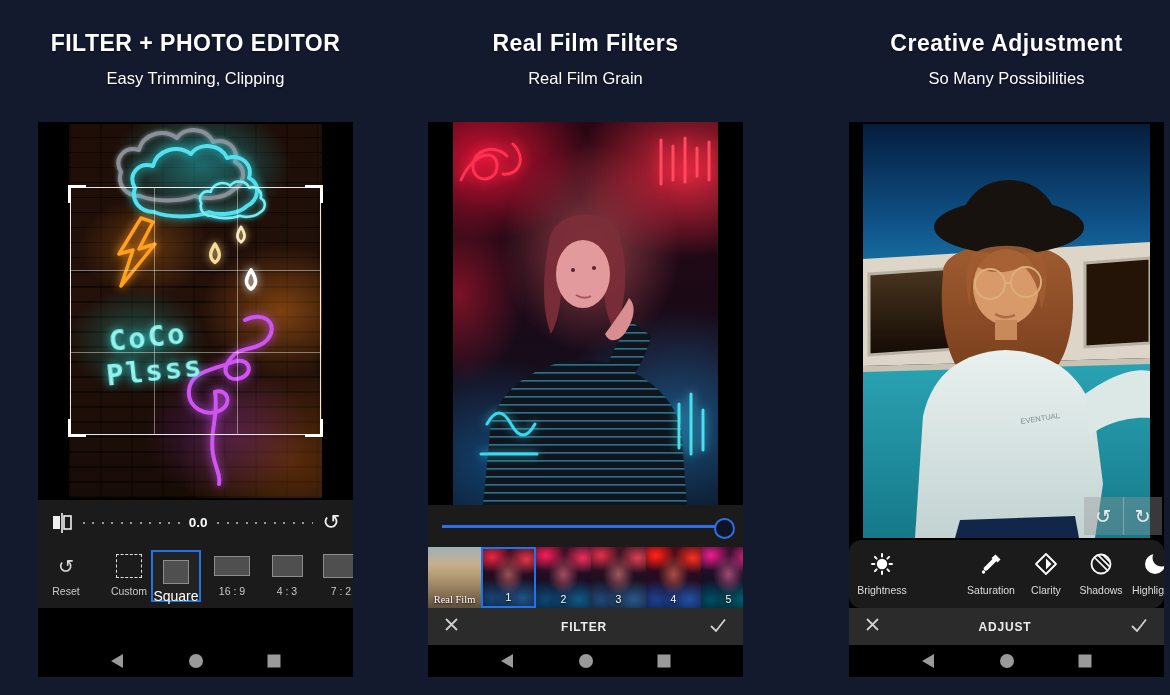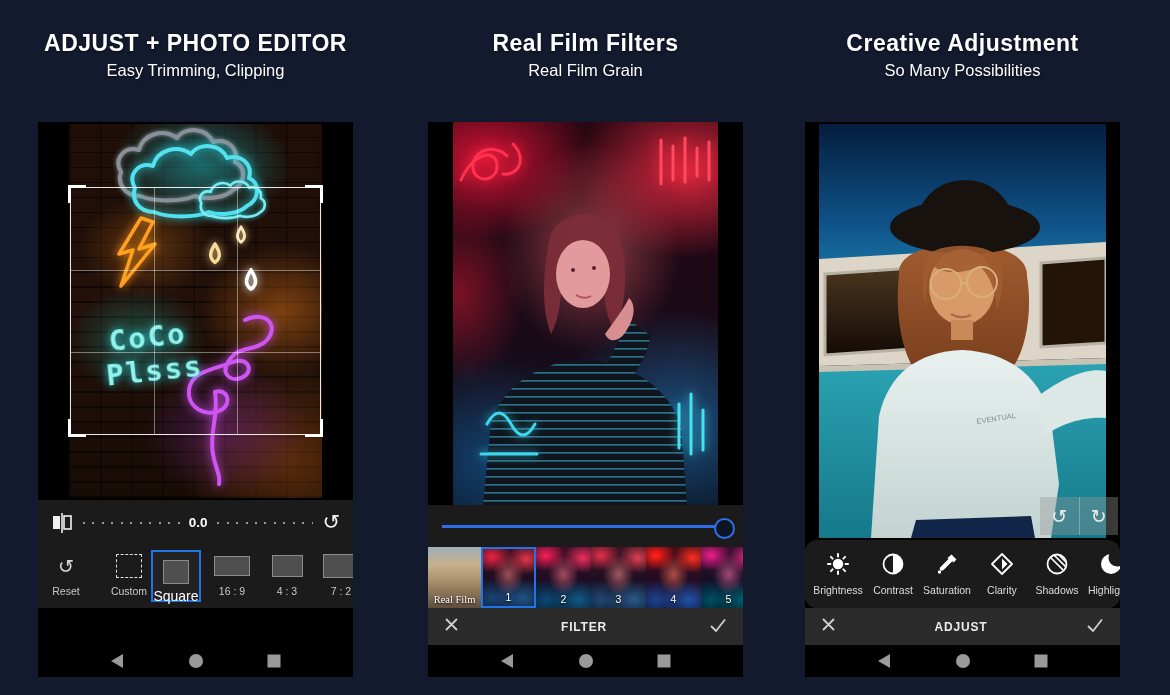--- a/index.html
+++ b/index.html
@@ -1,25 +1,25 @@
 <!DOCTYPE html>
 <html><head>
 <meta charset="utf-8">
 <style>
   html,body{margin:0;padding:0;background:#131a2e;}
   #screen{position:relative;width:1170px;height:695px;background:#131a2e;overflow:hidden;
           font-family:"Liberation Sans",sans-serif;}
   .column{position:absolute;top:0;width:315px;height:695px;}
-  #col1{left:38px}#col2{left:428px}#col3{left:805px}
+  #col1{left:38px}#col2{left:428px}#col3{left:849px}
 
   
   .hdr{position:absolute;top:0;left:0;width:315px;height:110px;text-align:center;color:#fff;}
   .hdr .t{margin-top:30px;font-size:23px;font-weight:bold;letter-spacing:.5px;
           text-shadow:0 1px 2px rgba(0,0,0,.6);}
-  .hdr .s{margin-top:4px;font-size:16.5px;text-shadow:0 1px 2px rgba(0,0,0,.6);}
+  .hdr .s{margin-top:12px;font-size:16.5px;text-shadow:0 1px 2px rgba(0,0,0,.6);}
 
   
   .phone{position:absolute;top:122px;left:0;width:315px;height:555px;background:#000;overflow:hidden;}
   .photo{position:absolute;left:0;top:0;width:315px;background:#000;overflow:hidden;}
   .photo-img{position:absolute;top:0;overflow:hidden;}
 
   
   #p1-photo{height:378px;}
   #p1-img{left:31px;top:2px;width:253px;height:374px;background-color:#170b05;background-image:
     radial-gradient(130px 85px at 52% 11%, rgba(26,195,205,.50), transparent 70%),
@@ -132,21 +132,21 @@
   .nav-home{left:50%;width:14px;height:14px;border-radius:50%;background:#9a9a9a;}
   .nav-recent{left:75%;width:13px;height:13px;background:#9a9a9a;}
 </style>
 </head>
 <body>
 
 <div id="screen">
 
   <div class="column" id="col1">
     <div class="hdr">
-      <div class="t">ADJUST + PHOTO EDITOR</div>
+      <div class="t">FILTER + PHOTO EDITOR</div>
       <div class="s">Easy Trimming, Clipping</div>
     </div>
     <div class="phone">
       <div class="photo" id="p1-photo">
         <div class="photo-img" id="p1-img">
           <svg width="253" height="374" viewBox="0 0 253 374">
             <g fill="none" stroke-linecap="round" stroke-linejoin="round">
               <path class="glow-gray" stroke="#89909a" stroke-width="4" transform="translate(-14,-16)" d="M85,88 C70,88 62,76 66,64 C58,50 70,38 84,42 C88,26 108,20 122,30 C130,18 152,20 158,34 C172,30 184,40 180,54 C192,60 190,76 178,82 C170,90 150,92 140,88 C125,94 100,94 85,88 Z"></path>
               <path class="glow-cyan" stroke="#54e0ee" stroke-width="4" d="M85,88 C70,88 62,76 66,64 C58,50 70,38 84,42 C88,26 108,20 122,30 C130,18 152,20 158,34 C172,30 184,40 180,54 C192,60 190,76 178,82 C170,90 150,92 140,88 C125,94 100,94 85,88 Z"></path>
               <path class="glow-cyan" stroke="#7eeaf2" stroke-width="5" transform="translate(98,46) scale(0.52)" d="M85,88 C70,88 62,76 66,64 C58,50 70,38 84,42 C88,26 108,20 122,30 C130,18 152,20 158,34 C172,30 184,40 180,54 C192,60 190,76 178,82 C170,90 150,92 140,88 C125,94 100,94 85,88 Z"></path>
@@ -393,29 +393,20 @@
           <div class="ic">
             <svg width="26" height="26" viewBox="0 0 26 26">
               <circle cx="13" cy="13" r="5.2" fill="#fff"></circle>
               <g stroke="#fff" stroke-width="2" stroke-linecap="round">
                 <path d="M13,3 v2.4 M13,20.6 v2.4 M3,13 h2.4 M20.6,13 h2.4 M5.9,5.9 l1.7,1.7 M18.4,18.4 l1.7,1.7 M20.1,5.9 l-1.7,1.7 M7.6,18.4 l-1.7,1.7"></path>
               </g>
             </svg>
           </div>
           <div class="lb">Brightness</div>
         </div>
-        <div class="adj" style="left:61px">
-          <div class="ic">
-            <svg width="26" height="26" viewBox="0 0 26 26">
-              <circle cx="13" cy="13" r="9.5" fill="none" stroke="#fff" stroke-width="1.8"></circle>
-              <path d="M13,3.5 A9.5,9.5 0 0 1 13,22.5 Z" fill="#fff"></path>
-            </svg>
-          </div>
-          <div class="lb">Contrast</div>
-        </div>
         <div class="adj" style="left:115px">
           <div class="ic">
             <svg width="26" height="26" viewBox="0 0 26 26">
               <path fill="#fff" d="M17.5,3.5 l5,5 -3,3 -1.2,-1.2 -8.5,8.5 c-1.8,1.8 -4.8,0.8 -4,-2 l8.7,-8.7 -1,-1 z"></path>
               <circle cx="5.5" cy="21" r="1.7" fill="#fff"></circle>
             </svg>
           </div>
           <div class="lb">Saturation</div>
         </div>
         <div class="adj" style="left:225px">

